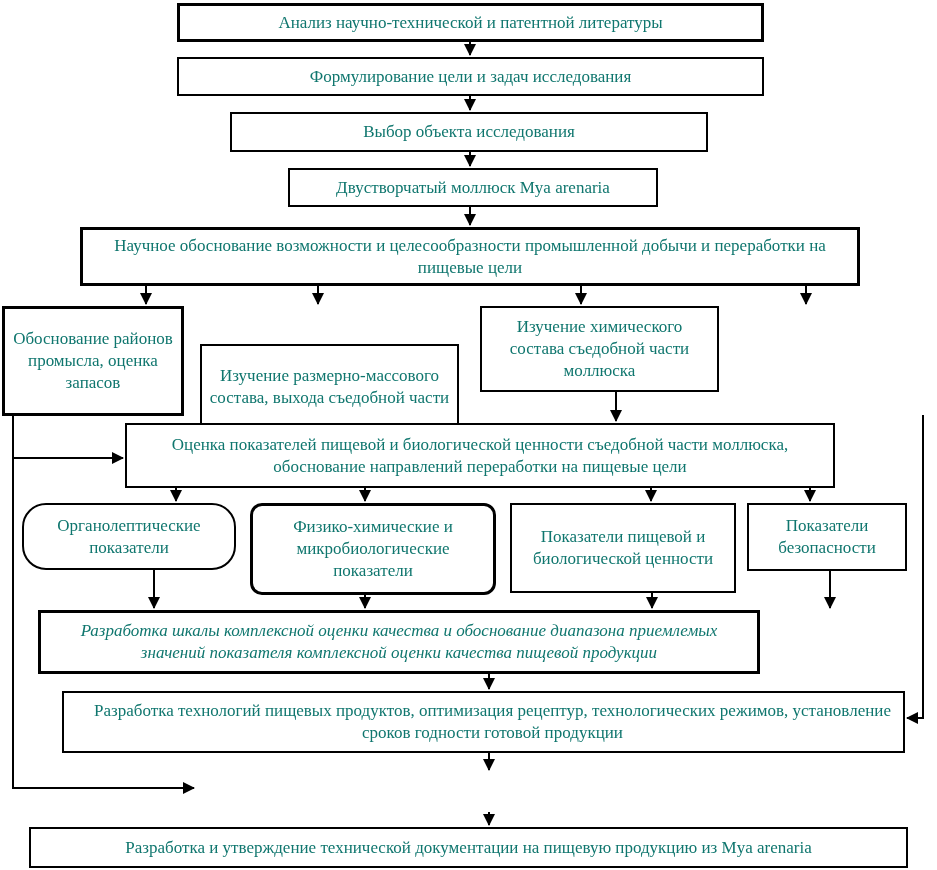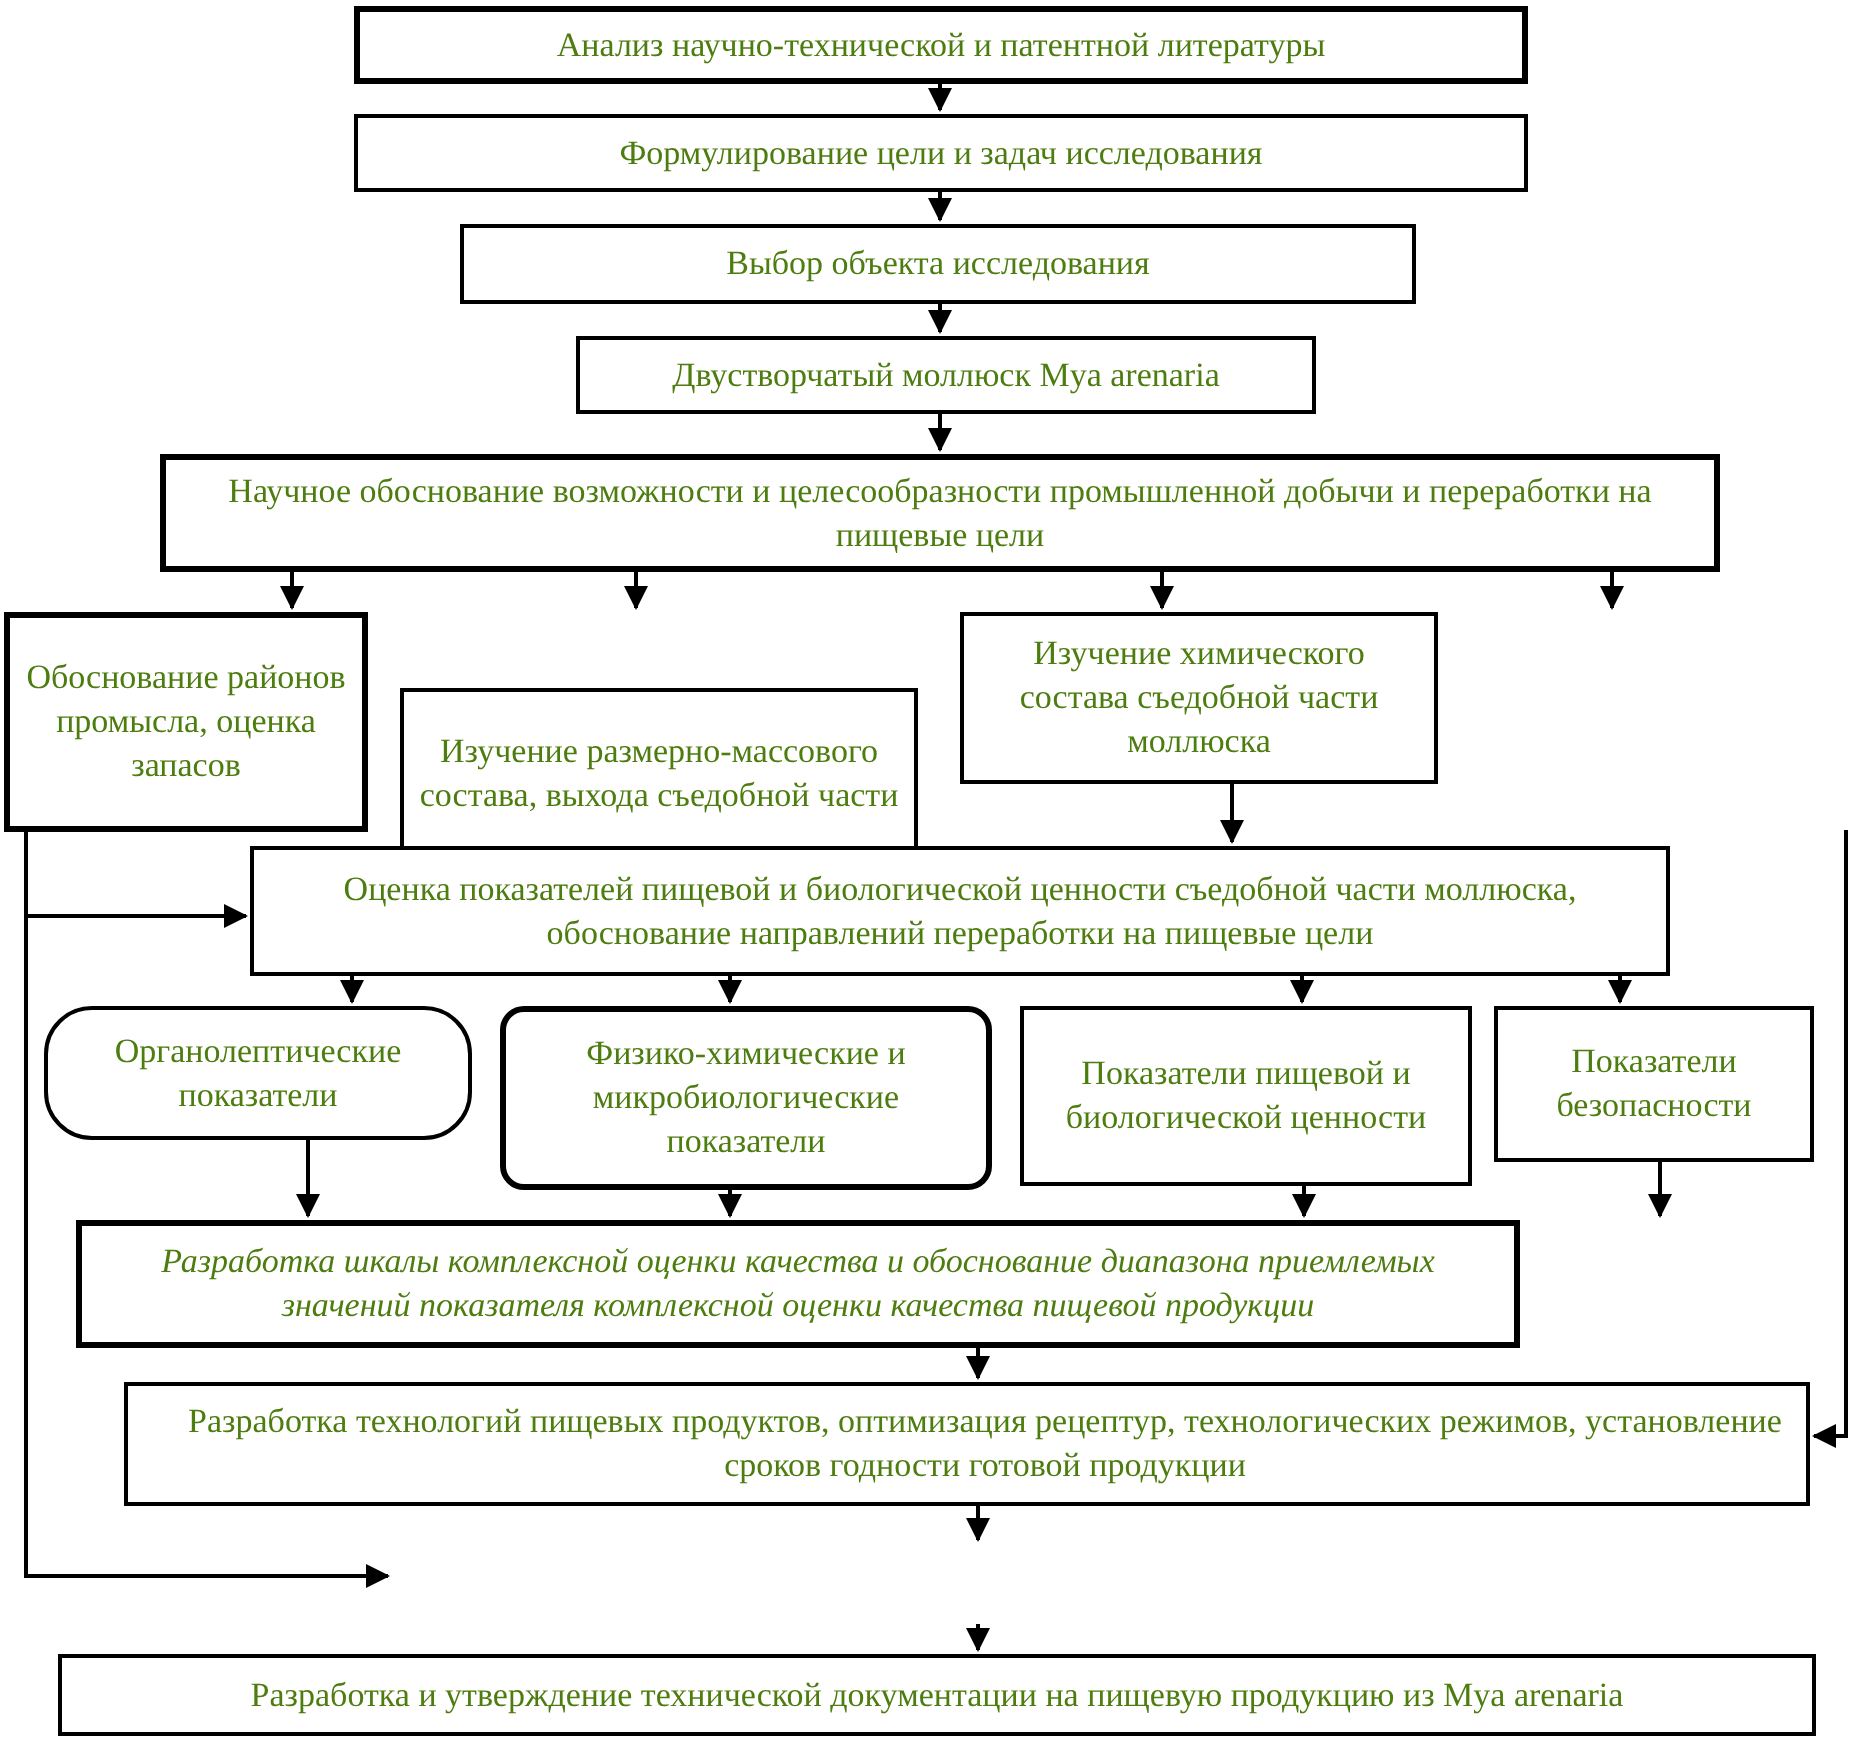--- a/index.html
+++ b/index.html
@@ -1,18 +1,18 @@
 <!DOCTYPE html>
 <html><head>
 <meta charset="utf-8">
 <style>
   html,body{margin:0;padding:0;background:#ffffff;}
   #canvas{
     position:relative;width:937px;height:870px;background:#ffffff;
-    font-family:"Liberation Serif","DejaVu Serif",serif;color:#4d7c0f;
+    font-family:"Liberation Serif","DejaVu Serif",serif;color:#0f766e;
     overflow:hidden;
   }
   .node{
     position:absolute;box-sizing:border-box;border:2px solid #000;background:#fff;
     display:flex;align-items:center;justify-content:center;text-align:center;
     font-size:17px;line-height:1.28;padding:1px 6px;z-index:2;
   }
   .thick{border-width:3px;}
   #wires{position:absolute;left:0;top:0;z-index:1;pointer-events:none;}
 </style>
@@ -79,21 +79,21 @@
 
 
   <div class="node" style="left:125px;top:423px;width:710px;height:65px;">Оценка показателей пищевой и биологической ценности съедобной части моллюска, обоснование направлений переработки на пищевые цели</div>
 
   <div class="node" style="left:22px;top:503px;width:214px;height:67px;border-radius:24px;">Органолептические показатели</div>
 
   <div class="node thick" style="left:250px;top:503px;width:246px;height:92px;border-radius:12px;">Физико-химические и микробиологические показатели</div>
 
   <div class="node" style="left:510px;top:503px;width:226px;height:90px;">Показатели пищевой и биологической ценности</div>
 
-  <div class="node" style="left:747px;top:503px;width:160px;height:78px;">Показатели безопасности</div>
+  <div class="node" style="left:747px;top:503px;width:160px;height:68px;">Показатели безопасности</div>
 
   <div class="node thick" style="left:38px;top:610px;width:722px;height:64px;font-style:italic;">Разработка шкалы комплексной оценки качества и обоснование диапазона приемлемых значений показателя комплексной оценки качества пищевой продукции</div>
 
   <div class="node" style="left:62px;top:691px;width:843px;height:62px;padding-left:24px;">Разработка технологий пищевых продуктов, оптимизация рецептур, технологических режимов, установление сроков годности готовой продукции</div>
 
 
   <div class="node" style="left:29px;top:827px;width:879px;height:41px;">Разработка и утверждение технической документации на пищевую продукцию из Mya arenaria</div>
 
 </div>
 

